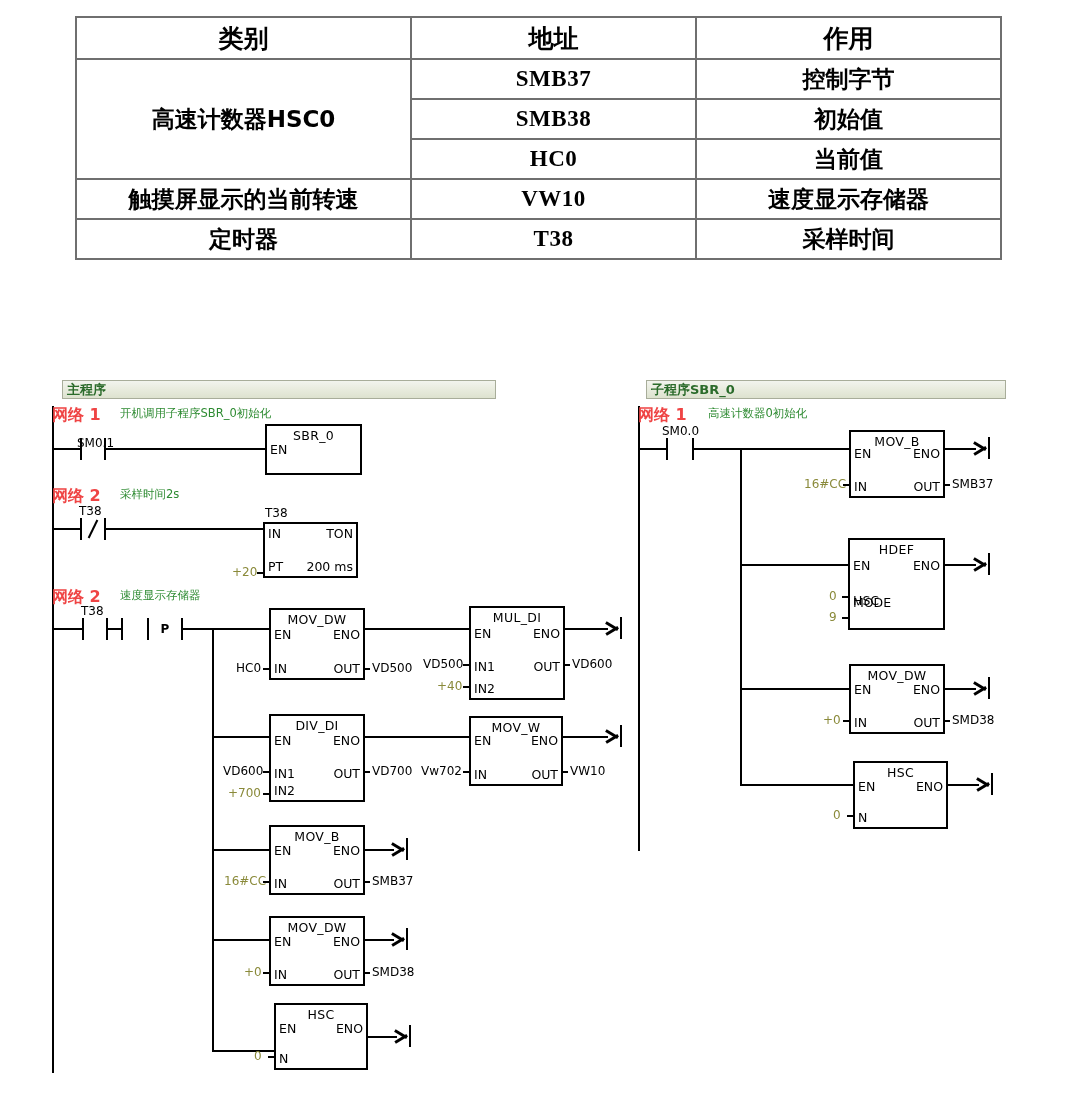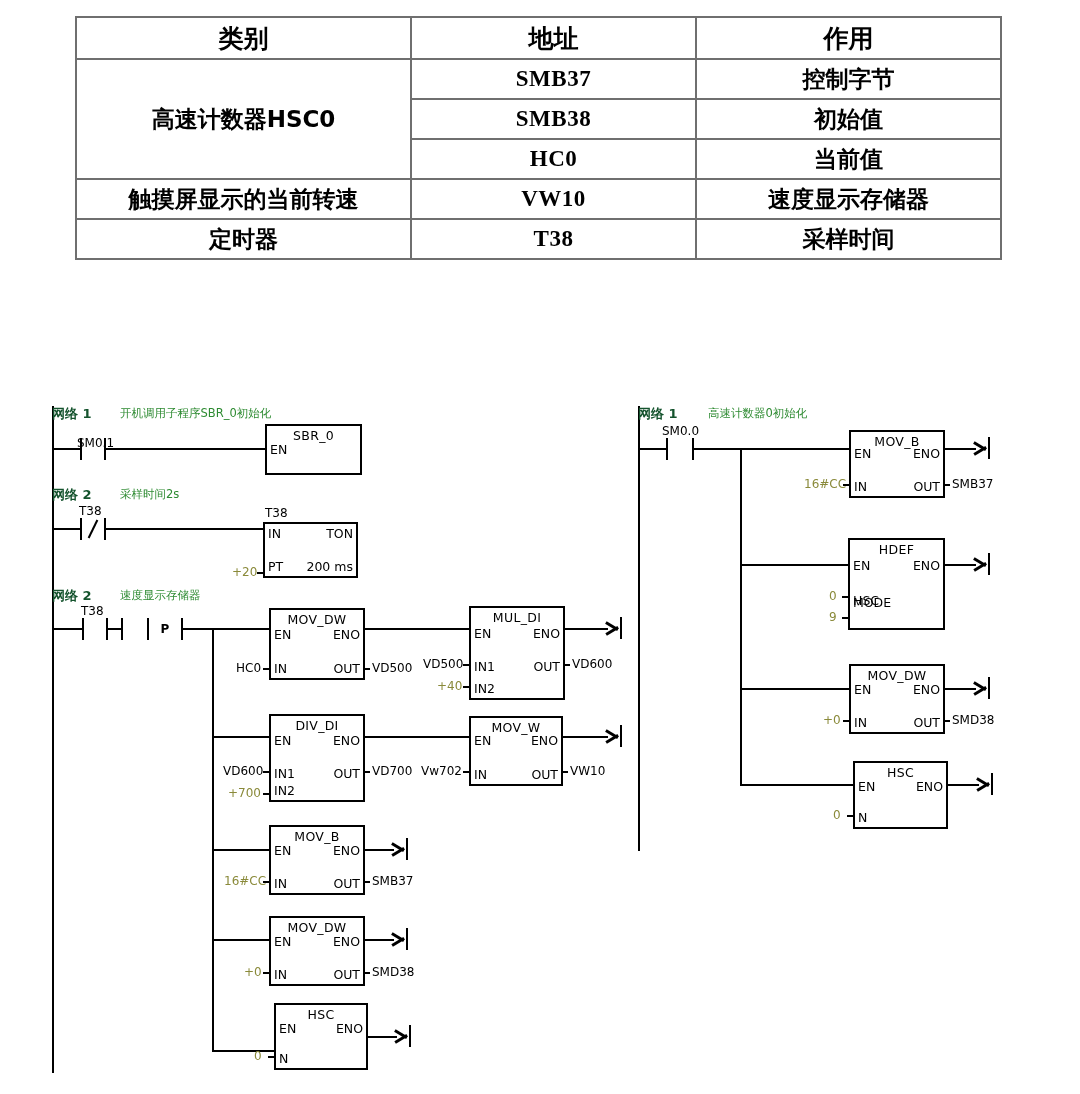--- a/index.html
+++ b/index.html
@@ -47,21 +47,21 @@
     display:flex;align-items:center;
     padding-left:4px;
     font-size:13px;font-weight:bold;color:#2b6b2b;
     font-family:"DejaVu Sans",sans-serif;
     white-space:nowrap;
   }
   #panel-main .panel-title{width:434px;}
   #panel-sub  .panel-title{width:360px;}
 
   .net-label{
-    position:absolute;font-size:13px;font-weight:bold;color:#14532d;
+    position:absolute;font-size:16px;font-weight:bold;color:#ef4444;
     font-family:"DejaVu Sans",sans-serif;white-space:nowrap;
   }
   .net-comment{
     position:absolute;font-size:11.5px;color:#2e8b32;
     font-family:"DejaVu Sans",sans-serif;white-space:nowrap;
   }
 
   
   .rail{position:absolute;background:#000;}
   .h{height:2px;}
@@ -158,20 +158,21 @@
     <tr>
       <td class="cat-cell">定时器</td>
       <td class="addr-cell">T38</td>
       <td class="use-cell">采样时间</td>
     </tr>
   </tbody>
 </table>
 
 <div class="ladder-panel" id="panel-main">
 
+  <div class="panel-title">主程序</div>
 
   <div class="rail v" style="left:4px;top:30px;height:667px;"></div>
 
   <div class="net-label" style="left:4px;top:29px;">网络 1</div>
   <div class="net-comment" style="left:72px;top:30px;">开机调用子程序SBR_0初始化</div>
 
   <div class="contact-name" style="left:29px;top:60px;">SM0.1</div>
   <div class="contact" style="left:32px;top:62px;width:26px;">
     <div class="bar l"></div>
     <div class="bar r"></div>
@@ -337,20 +338,21 @@
   <div class="operand const" style="left:206px;top:673px;">0</div>
   <div class="stub" style="left:220px;top:680px;"></div>
   <div class="rail h" style="left:319px;top:660px;width:30px;"></div>
   <div class="arrow" style="left:347px;top:649px;">
       <div class="stem"></div>
     </div>
 </div>
 
 <div class="ladder-panel" id="panel-sub">
 
+  <div class="panel-title">子程序SBR_0</div>
 
   <div class="rail v" style="left:6px;top:30px;height:445px;"></div>
 
   <div class="net-label" style="left:6px;top:29px;">网络 1</div>
   <div class="net-comment" style="left:76px;top:30px;">高速计数器0初始化</div>
 
   <div class="contact-name" style="left:30px;top:48px;">SM0.0</div>
   <div class="contact" style="left:34px;top:62px;width:28px;">
     <div class="bar l"></div>
     <div class="bar r"></div>

